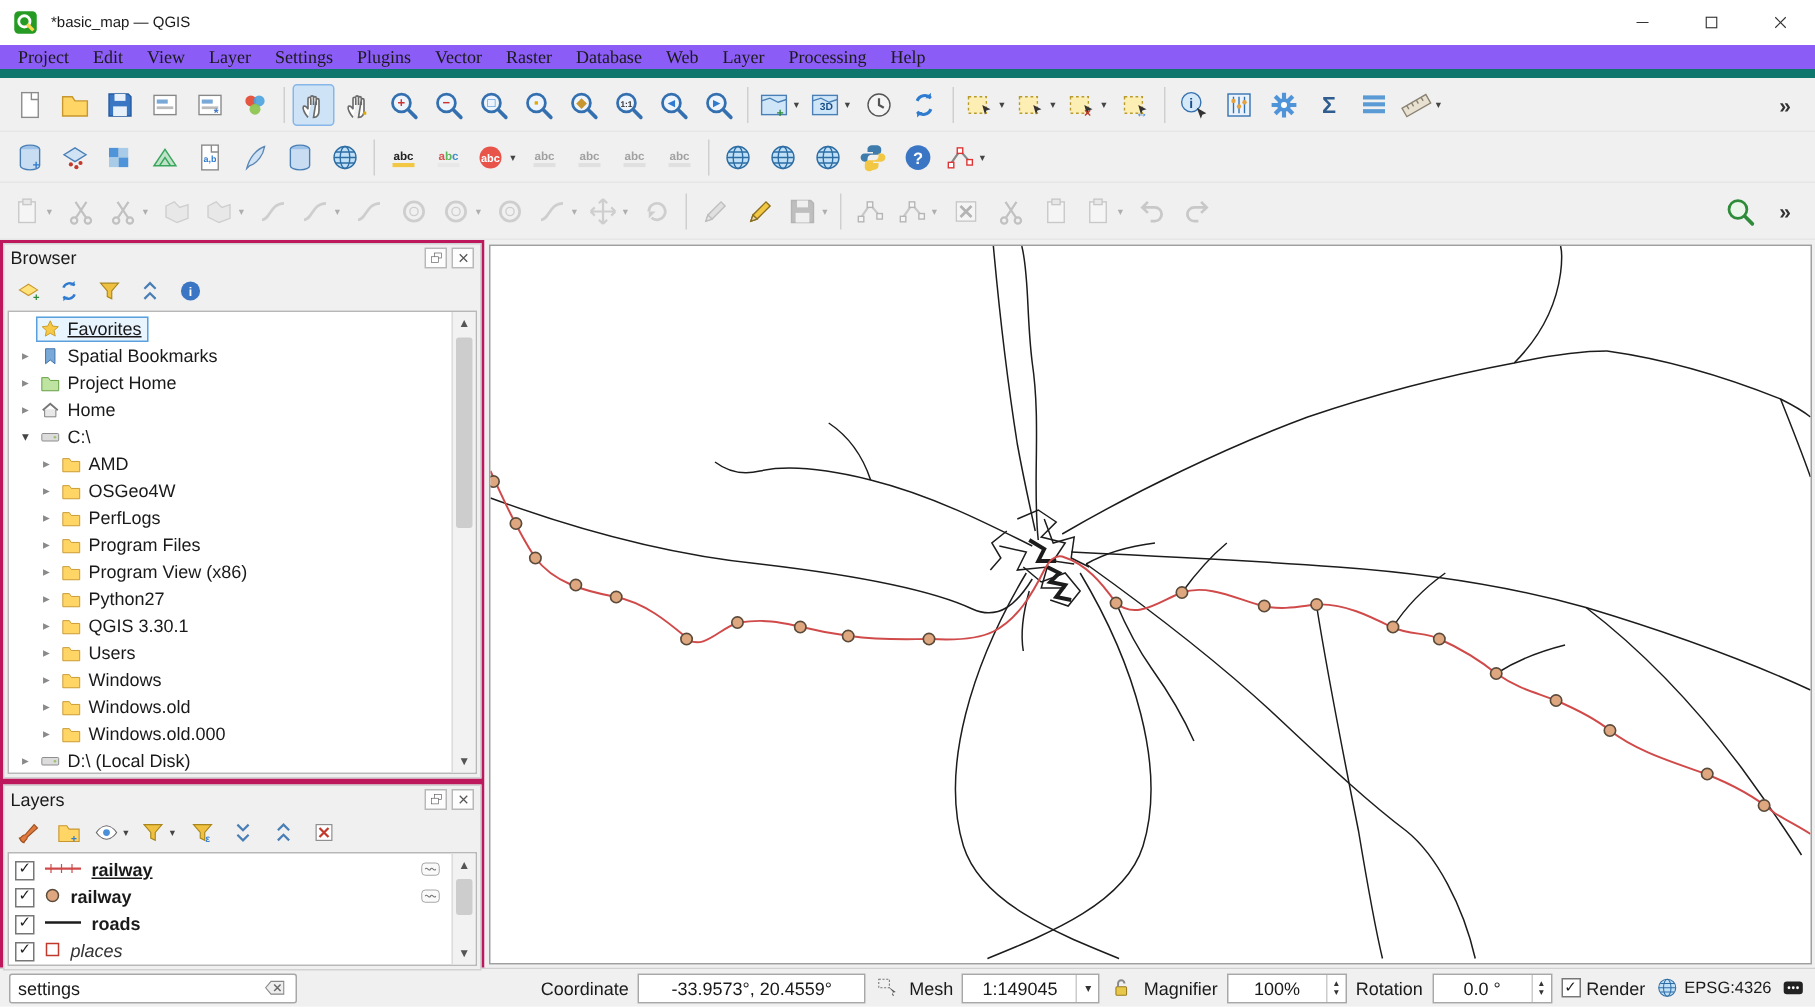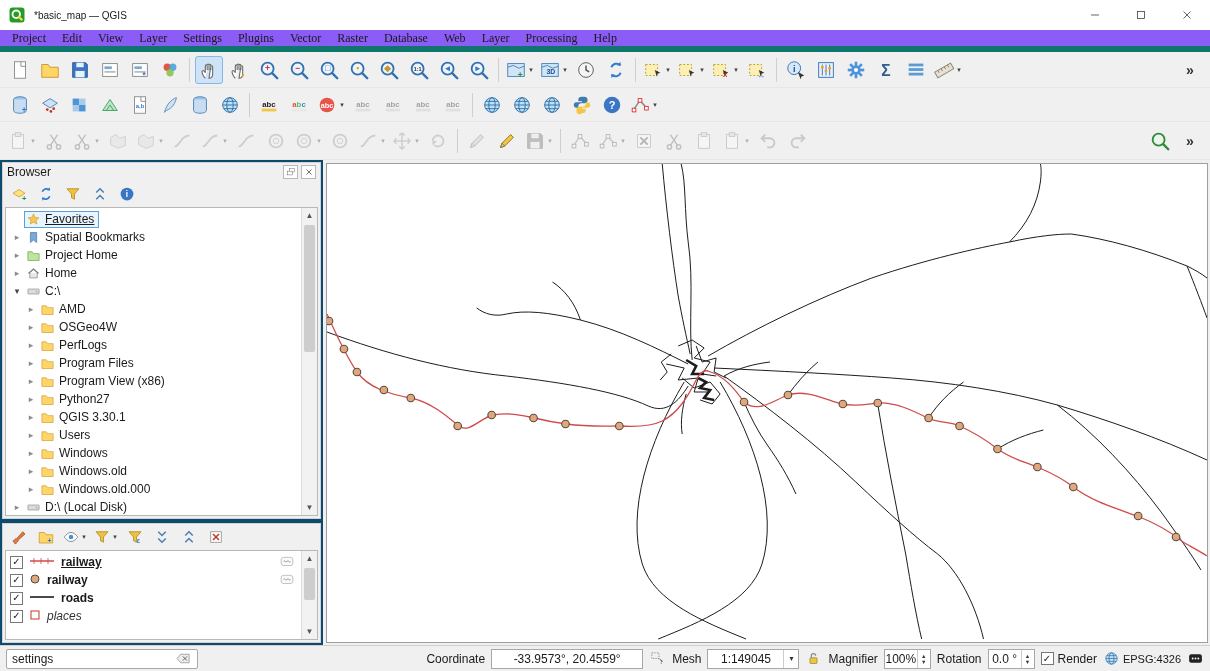--- a/index.html
+++ b/index.html
@@ -21,21 +21,21 @@
   .tbtn { height:28px; min-width:28px; display:flex; align-items:center; justify-content:center; border-radius:3px; margin:0 1px; border:1px solid transparent; }
   .tbtn .ticon svg { width:22px; height:22px; display:block; }
   .tbtn.active { background:#cfe3f7; border-color:#86b7e8; }
   .tbtn.disabled { opacity:.38; filter:grayscale(1); }
   .dd { font-size:7px; color:#444; width:8px; text-align:center; }
   .tsep { width:1px; height:24px; background:#cfcfcf; margin:0 4px; }
   .ml-auto { margin-left:auto; }
   .chev { font-size:14px; color:#333; font-weight:bold; }
 
   .main { display:flex; height:485px; }
-  .dock { width:323px; display:flex; flex-direction:column; padding:2px; gap:4px; background:#0c4a6e; }
+  .dock { width:323px; display:flex; flex-direction:column; padding:2px; gap:4px; background:#be185d; }
   .panel { background:#f0f0f0; border:1px solid #d2d2d2; display:flex; flex-direction:column; }
   .panel-browser { height:357px; }
   .panel-layers { flex:1; }
   .panel-header { height:18px; display:flex; align-items:center; padding:0 4px; }
   .panel-title { flex:1; font-size:12px; }
   .panel-btn { width:15px; height:14px; display:flex; align-items:center; justify-content:center; margin-left:3px; border:1px solid #b8b8b8; background:#fdfdfd; }
   .panel-btn svg { width:10px; height:10px; display:block; }
   .panel-toolbar { height:26px; display:flex; align-items:center; gap:1px; padding:0 3px; }
   .panel-toolbar .tbtn { height:24px; min-width:24px; }
   .panel-toolbar .tbtn .ticon svg { width:18px; height:18px; }
@@ -66,21 +66,21 @@
 
   .statusbar { height:26px; display:flex; align-items:center; gap:6px; padding:0 6px; background:#f0f0f0; border-top:1px solid #d0d0d0; }
   .locator { width:192px; height:20px; background:#fff; border:1px solid #a8a8a8; border-radius:2px; display:flex; align-items:center; padding:0 5px; }
   .locator-text { flex:1; }
   .sb-icon svg { width:17px; height:17px; display:block; }
   .field { background:#fff; border:1px solid #a8a8a8; height:20px; display:flex; align-items:center; }
   .coord { width:152px; justify-content:center; }
   .combo { width:92px; }
   .combo .val { flex:1; text-align:center; }
   .combo-arrow { width:15px; text-align:center; font-size:8px; color:#333; border-left:1px solid #ccc; align-self:stretch; display:flex; align-items:center; justify-content:center; }
-  .spin { width:47px; }
+  .spin { width:80px; }
   .spin .val { flex:1; text-align:center; }
   .spin-arrows { width:13px; display:flex; flex-direction:column; align-items:center; border-left:1px solid #ccc; align-self:stretch; justify-content:center; }
   .spin-arrows span { font-size:5.5px; line-height:6px; color:#333; }
   .render { display:flex; align-items:center; gap:4px; }
   .crs { display:flex; align-items:center; gap:3px; }
 </style>
 </head>
 <body>
 
 <div class="app">
@@ -1088,20 +1088,36 @@
             <div class="sb-arrow">▲</div>
             <div class="sb-track">
                 <div class="sb-thumb" style="top:2px;height:46%"></div>
               </div>
             <div class="sb-arrow">▼</div>
           </div>
         </div>
       </section>
 
       <section class="panel panel-layers">
+        <div class="panel-header">
+          <span class="panel-title">Layers</span>
+          <span id="layers-hbtns" style="display:flex">
+              <span class="panel-btn">
+                <svg viewBox="0 0 24 24" xmlns="http://www.w3.org/2000/svg">
+                  <rect x="9" y="4" width="11" height="8" fill="none" stroke="#555"></rect>
+                  <rect x="4" y="10" width="11" height="9" fill="#fff" stroke="#555"></rect>
+                </svg>
+              </span>
+              <span class="panel-btn">
+                <svg viewBox="0 0 24 24" xmlns="http://www.w3.org/2000/svg">
+                  <path d="M6 6l12 12M18 6L6 18" stroke="#555" stroke-width="2"></path>
+                </svg>
+              </span>
+            </span>
+        </div>
         <div class="panel-toolbar" id="layers-tools">
             <div class="tbtn">
               <span class="ticon">
                 <svg viewBox="0 0 24 24" xmlns="http://www.w3.org/2000/svg">
                   <path d="M4 17c2 0 2-3 5-3l8-9 3 3-9 8c0 3-3 3-3 5-2 0-3-2-4-4z" fill="#e07a3f" stroke="#9c5120"></path>
                 </svg>
               </span>
             </div>
             <div class="tbtn">
               <span class="ticon">

